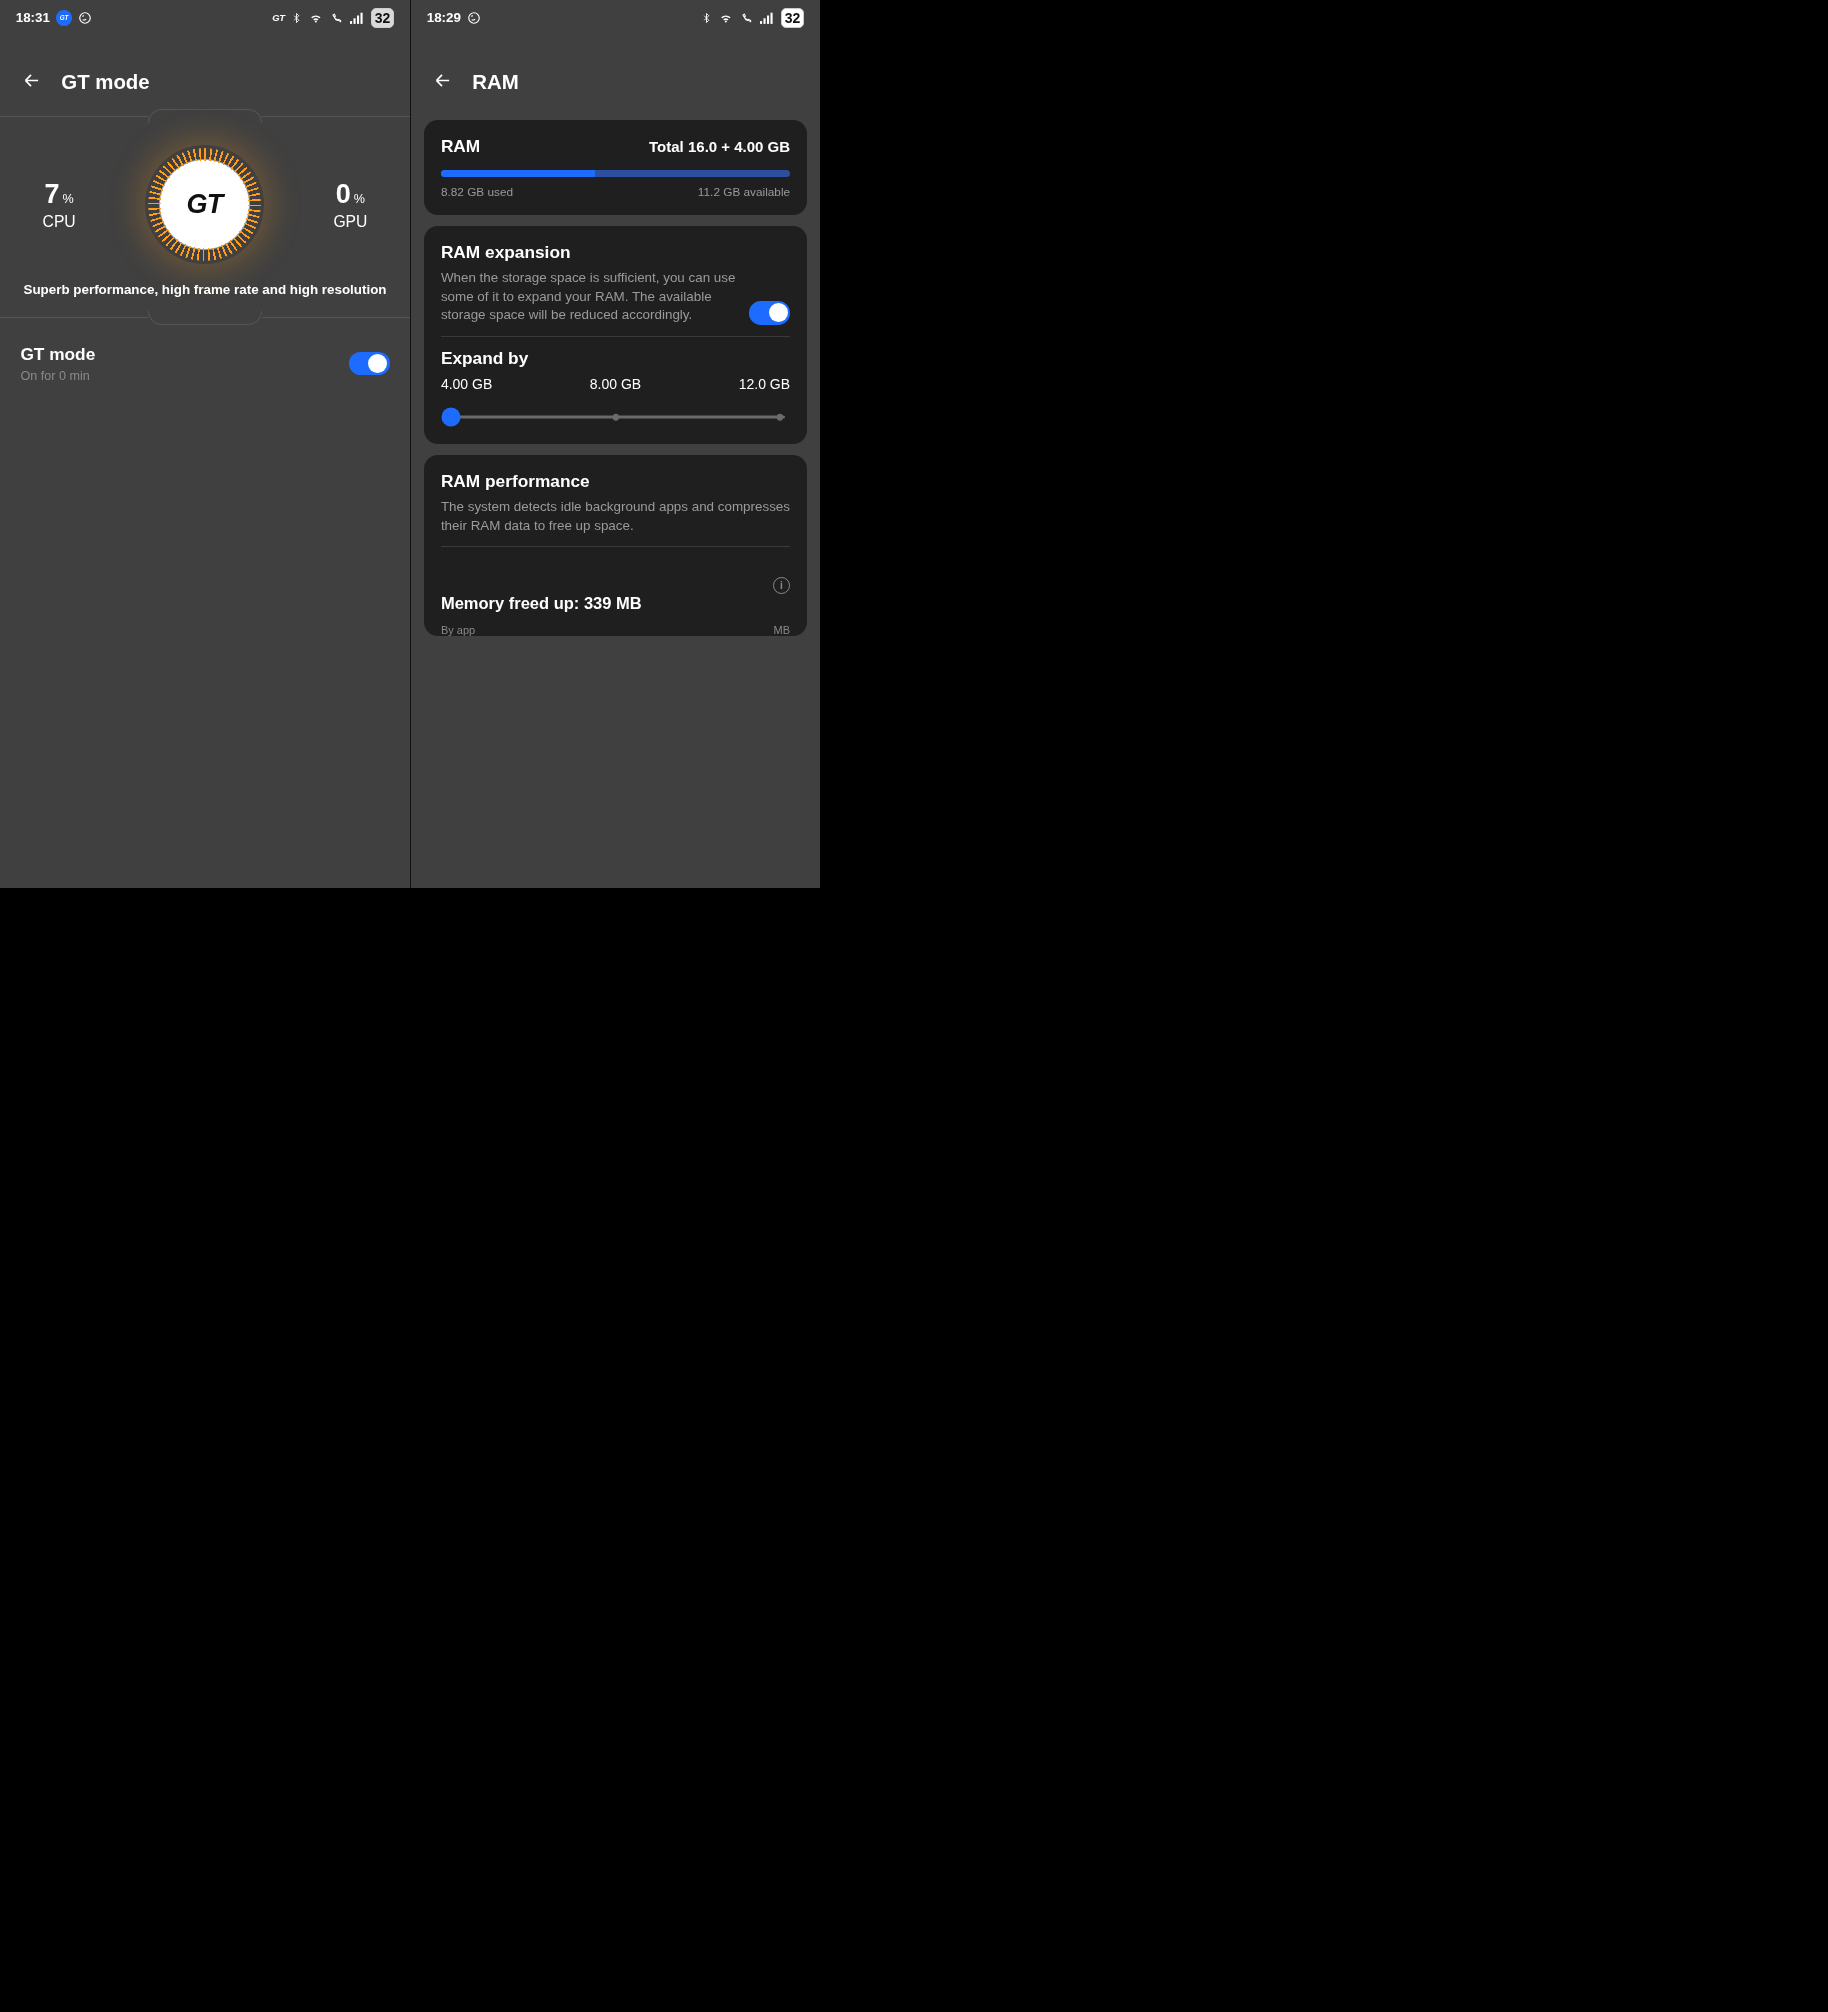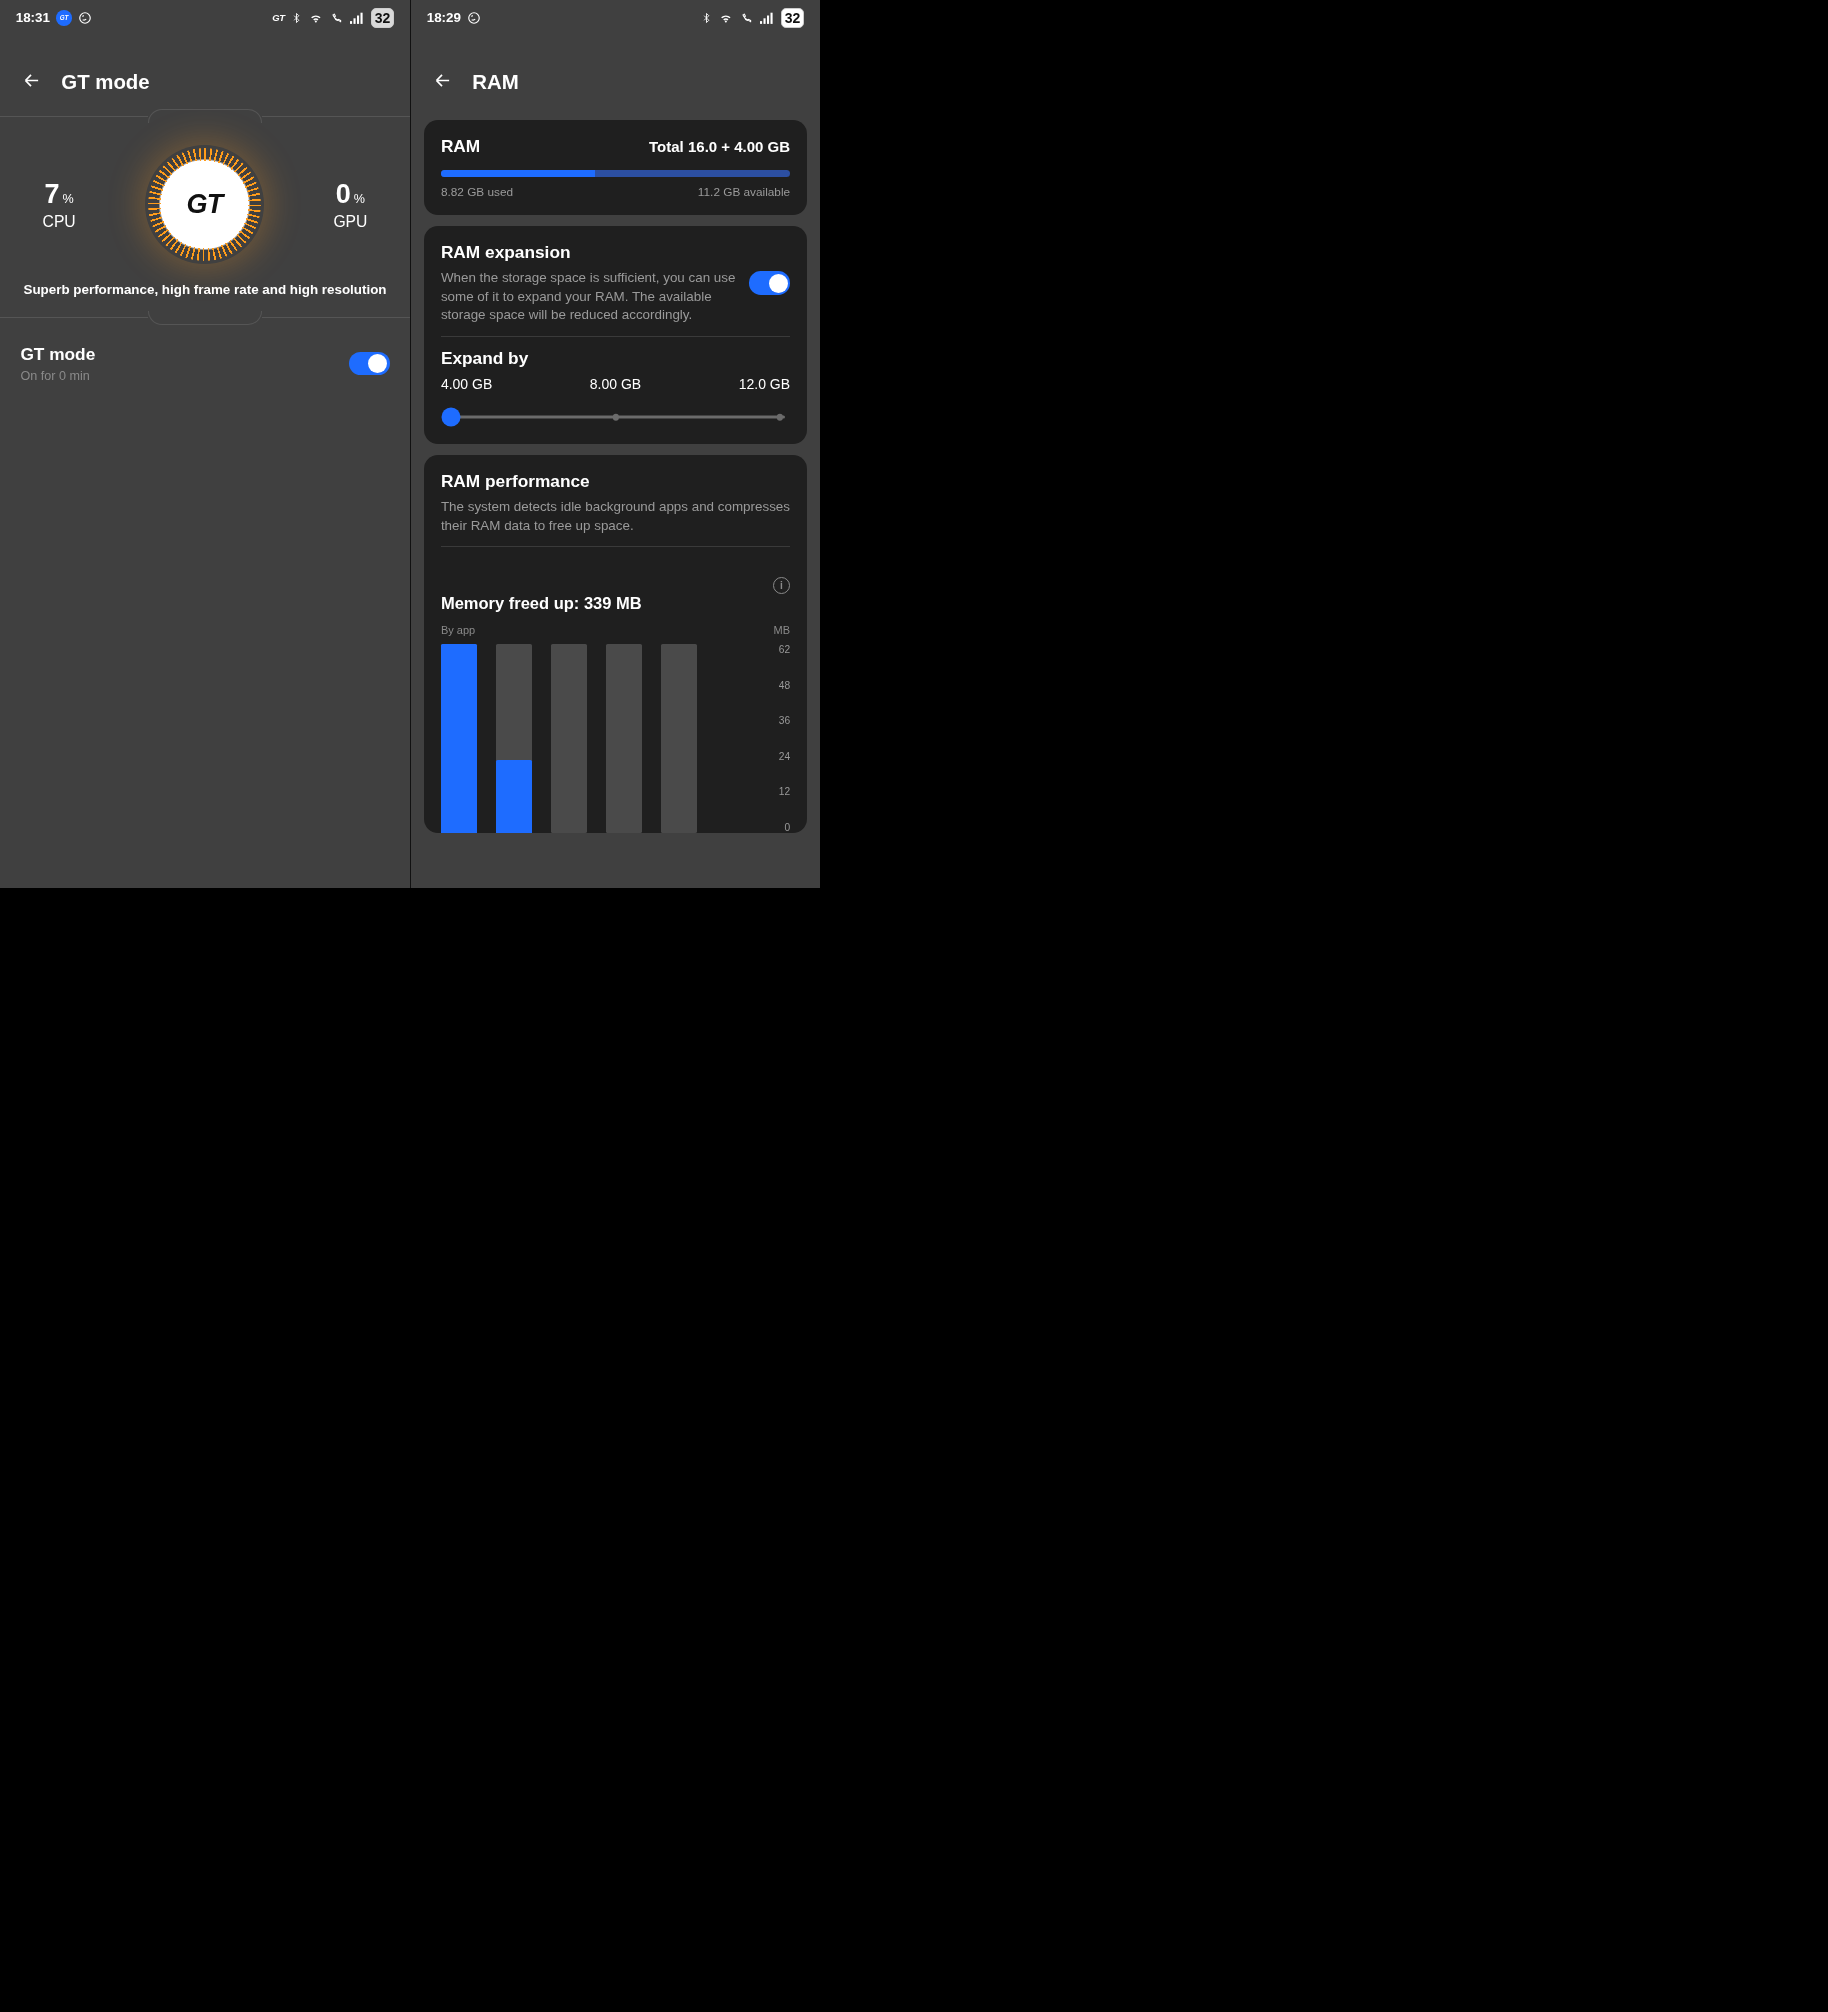--- a/index.html
+++ b/index.html
@@ -103,21 +103,21 @@
   .ram-bar {
     height:7.9px; border-radius:3.9px; background:#2c4fa2; overflow:hidden; margin:12.6px 0 7.9px;
     position:relative;
   }
   .ram-bar .fill{
     position:absolute; left:0; top:0; bottom:0; background:#1e6cff;
   }
   .ram-sub { display:flex; justify-content:space-between; font-size:11.8px; color:#9a9a9a;}
   .card .sect-title { font-size:17.3px; font-weight:700;}
   .card .sect-desc { font-size:13.4px; color:#9a9a9a; margin-top:6.3px; line-height:1.38;}
-  .row-flex{ display:flex; justify-content:space-between; align-items:center; gap:12.6px;}
+  .row-flex{ display:flex; justify-content:space-between; align-items:flex-end; gap:12.6px;}
   .expand-labels { display:flex; justify-content:space-between; font-size:14px; margin-top:7.9px;}
   .slider {
     position:relative; height:22px; margin-top:14px;
   }
   .slider .track{
     position:absolute; left:4.7px; right:4.7px; top:50%; height:3.1px; background:#6b6b6b;
     transform:translateY(-50%); border-radius:1.6px;
   }
   .slider .tick{
     position:absolute; top:50%; width:6.3px;height:6.3px;background:#6b6b6b;border-radius:50%;
@@ -337,42 +337,15 @@
     <div class="sect-desc">The system detects idle background apps and compresses their RAM data to free up space.</div>
     <hr>
     <div class="mem-row">
       <span class="t">Memory freed up: 339 MB</span>
       <span class="info-circle">i</span>
     </div>
     <div class="chart-head">
       <span>By app</span>
       <span>MB</span>
     </div>
-    <div class="chart">
-      <div class="bars" id="bars">
-          <div class="bar" style="height: 189px;">
-            <div class="val" style="height: 189px;"></div>
-          </div>
-          <div class="bar" style="height: 189px;">
-            <div class="val" style="height: 73px;"></div>
-          </div>
-          <div class="bar" style="height: 189px;">
-            <div class="val" style="height: 0px;"></div>
-          </div>
-          <div class="bar" style="height: 189px;">
-            <div class="val" style="height: 0px;"></div>
-          </div>
-          <div class="bar" style="height: 189px;">
-            <div class="val" style="height: 0px;"></div>
-          </div>
-        </div>
-      <div class="yaxis" id="yaxis">
-          <span>62</span>
-          <span>48</span>
-          <span>36</span>
-          <span>24</span>
-          <span>12</span>
-          <span>0</span>
-        </div>
-    </div>
   </div>
 </div>
 
 
 </body></html>

